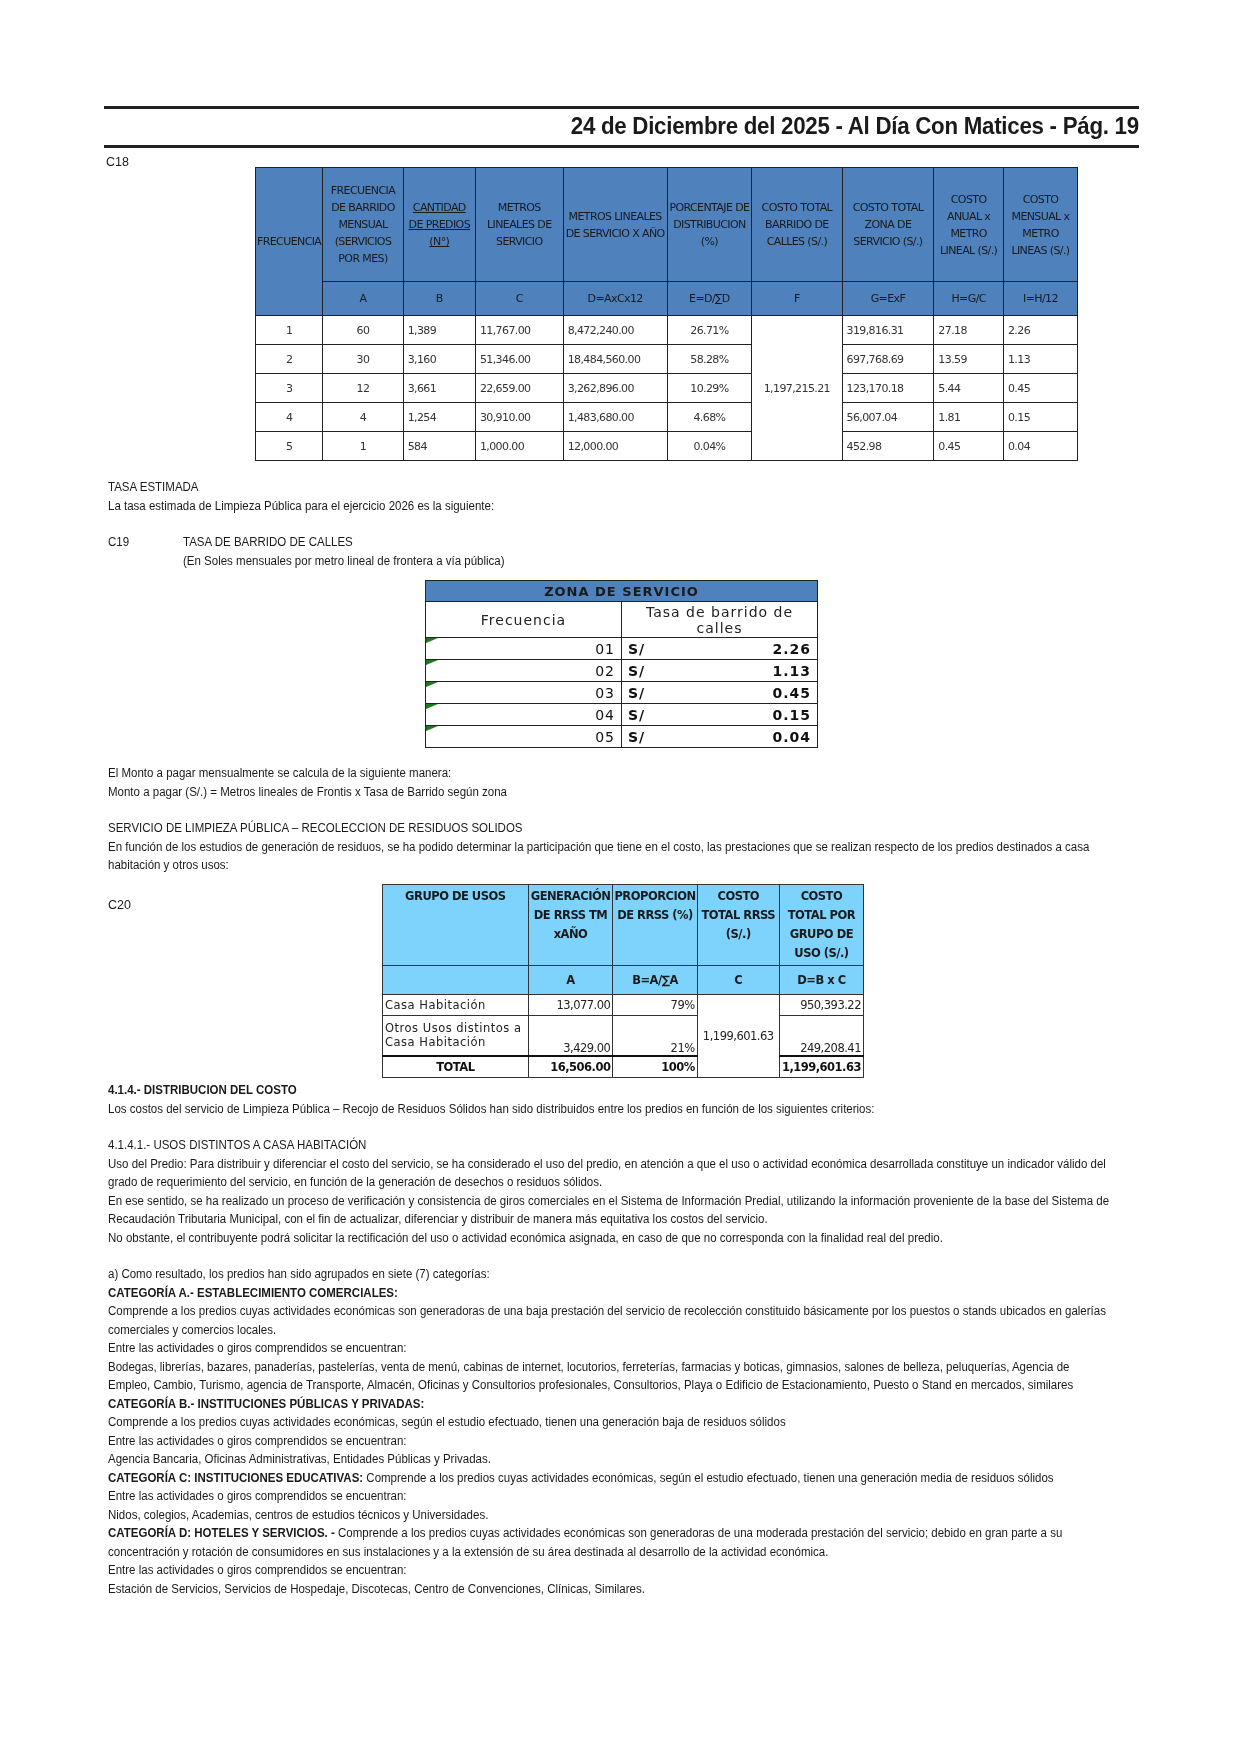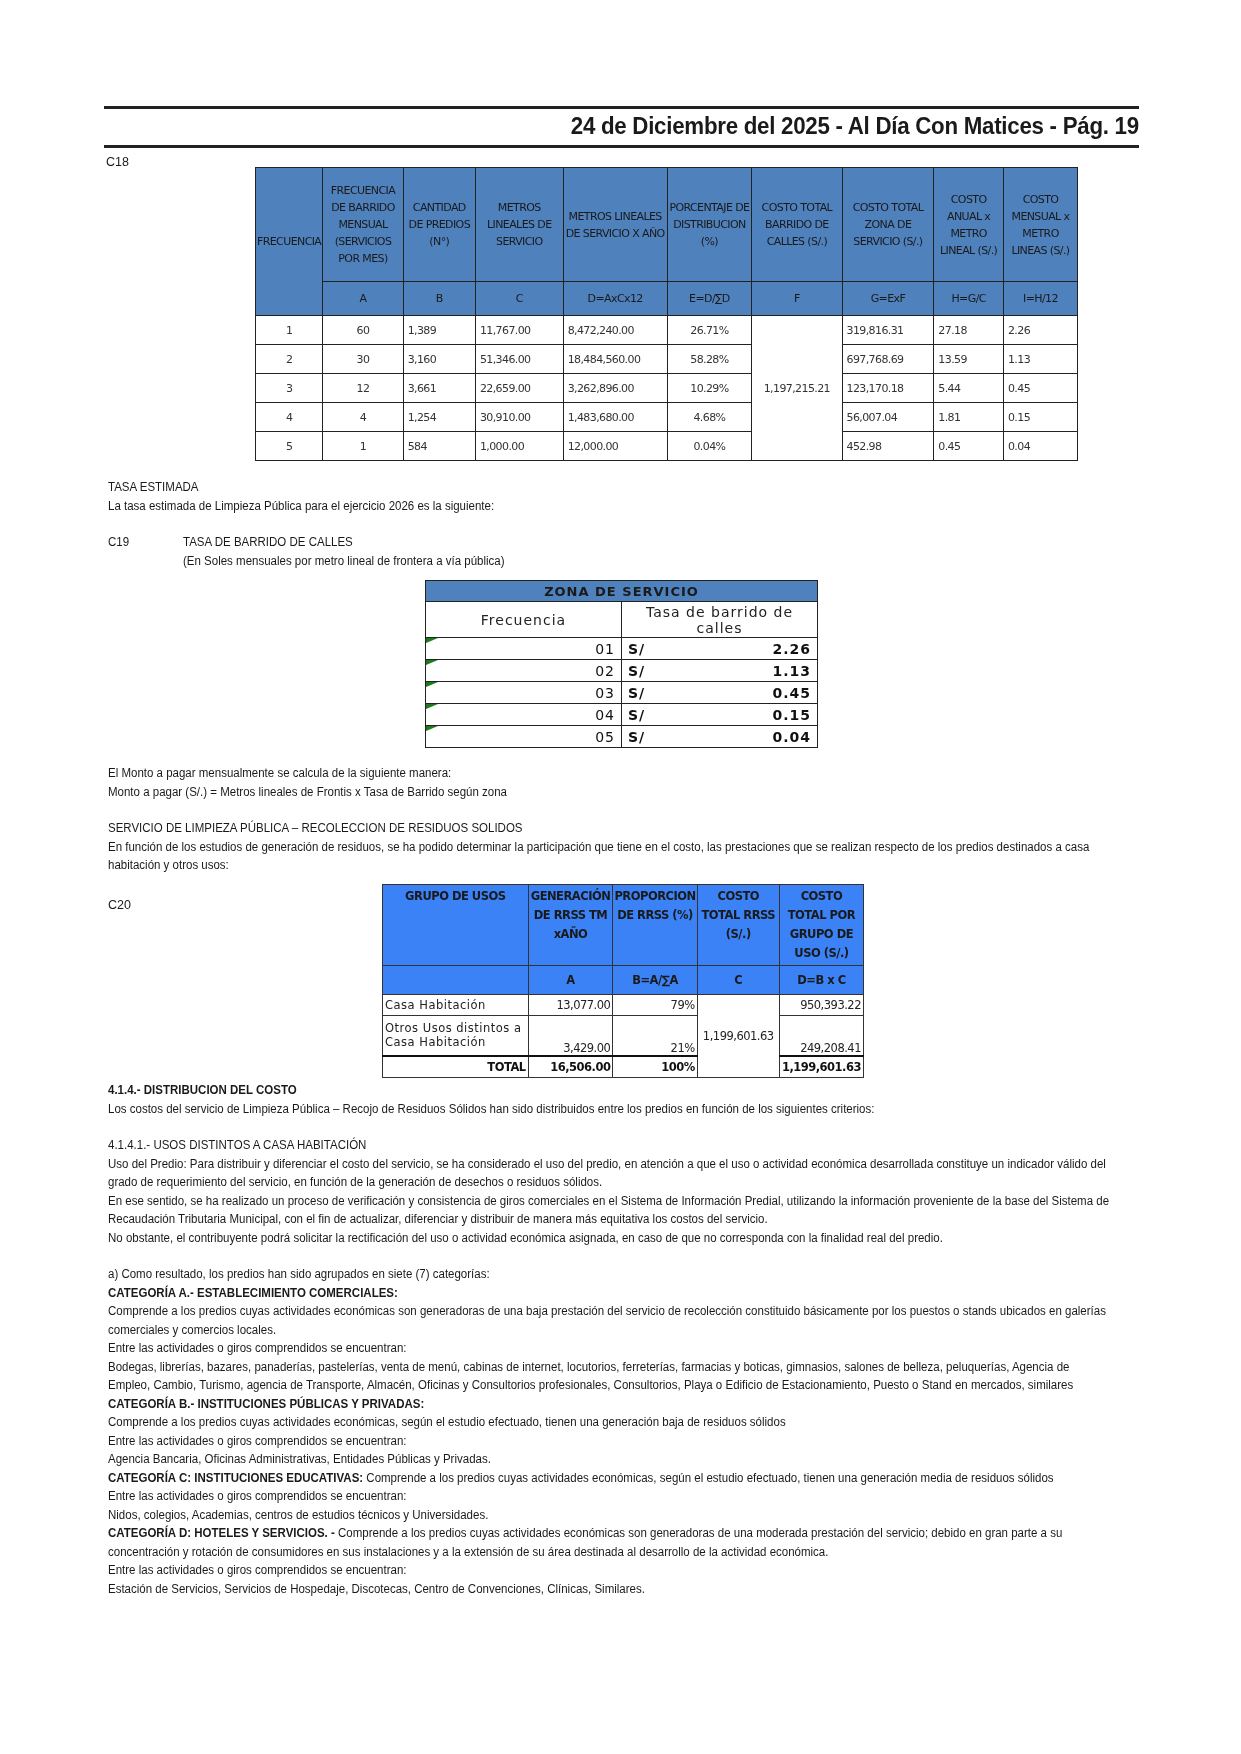--- a/index.html
+++ b/index.html
@@ -24,41 +24,41 @@
   .t19 { left:425px; top:580px; width:393px; font-size:14px; letter-spacing:1px; }
   .t19 th.zone { background:#4f81bd; color:#1a1a1a; font-weight:bold; border:1.5px solid #222; height:20px; font-size:13px; padding:0; }
   .t19 th.h { background:#fff; font-weight:normal; border:1.5px solid #222; padding:0; line-height:16px; font-size:14px; color:#222; }
   .t19 td { border:1.5px solid #222; height:21px; padding:0 6px; position:relative; color:#111; }
   .t19 td.freq { text-align:right; }
   .t19 td.freq::before { content:""; position:absolute; left:0; top:0; border-top:5px solid #1d7a1d; border-right:12px solid transparent; }
   .t19 .cur { float:left; font-weight:bold; }
   .t19 .val { float:right; font-weight:bold; }
   
   .t20 { left:382px; top:884px; width:482px; font-size:11.5px; letter-spacing:-0.5px; }
-  .t20 th { background:#3b82f6; color:#1a1a1a; font-weight:bold; border:1px solid #333; text-align:center; padding:2px 1px; line-height:19px; vertical-align:top; }
+  .t20 th { background:#7dd3fc; color:#1a1a1a; font-weight:bold; border:1px solid #333; text-align:center; padding:2px 1px; line-height:19px; vertical-align:top; }
   .t20 th.sub { vertical-align:middle; height:24px; }
   .t20 td { border:1px solid #333; padding:0 2px; text-align:right; color:#222; height:20px; }
   .t20 td.l { text-align:left; letter-spacing:0.5px; }
   .t20 tr.total td { border-top:2px solid #111; font-weight:bold; color:#111; }
   .t20 td.mid { text-align:center; vertical-align:middle; }
 </style>
 </head>
 <body>
 
 <div class="abs hr-top"></div>
 <div class="abs header-title">24 de Diciembre del 2025 - Al Día Con Matices - Pág. 19</div>
 <div class="abs hr-bot"></div>
 
 <div class="abs label" style="left:106px; top:155px;">C18</div>
 <table class="abs t18">
   <thead>
     <tr style="height:114px;">
       <th rowspan="2" style="width:52px;">FRECUENCIA</th>
       <th style="width:78px;">FRECUENCIA DE BARRIDO MENSUAL (SERVICIOS POR MES)</th>
-      <th style="width:70px;">CANTIDAD DE PREDIOS (N°)</th>
+      <th style="width:70px;text-decoration:underline;">CANTIDAD DE PREDIOS (N°)</th>
       <th style="width:86px;">METROS LINEALES DE SERVICIO</th>
       <th style="width:102px;margin-top:16px;">METROS LINEALES DE SERVICIO X AÑO</th>
       <th style="width:82px;">PORCENTAJE DE DISTRIBUCION (%)</th>
       <th style="width:88px;">COSTO TOTAL BARRIDO DE CALLES (S/.)</th>
       <th style="width:90px;">COSTO TOTAL ZONA DE SERVICIO (S/.)</th>
       <th style="width:68px;">COSTO ANUAL x METRO LINEAL (S/.)</th>
       <th style="width:72px;margin-left:40px;">COSTO MENSUAL x METRO LINEAS (S/.)</th>
     </tr>
     <tr>
       <th class="sub">A</th>
@@ -225,21 +225,21 @@
       <td rowspan="3" class="mid">1,199,601.63</td>
       <td>950,393.22</td>
     </tr>
     <tr style="height:40px;">
       <td class="l">Otros Usos distintos a Casa Habitación</td>
       <td style="vertical-align:bottom;">3,429.00</td>
       <td style="vertical-align:bottom;">21%</td>
       <td style="vertical-align:bottom;">249,208.41</td>
     </tr>
     <tr class="total">
-      <td style="text-align:right;">TOTAL</td>
+      <td style="text-align:center;">TOTAL</td>
       <td>16,506.00</td>
       <td>100%</td>
       <td>1,199,601.63</td>
     </tr>
   </tbody>
 </table>
 
 <div class="abs txt" style="left:108px; top:1081px;">
   <p class="bold">4.1.4.- DISTRIBUCION DEL COSTO</p>
   <p>Los costos del servicio de Limpieza Pública – Recojo de Residuos Sólidos han sido distribuidos entre los predios en función de los siguientes criterios:</p>

